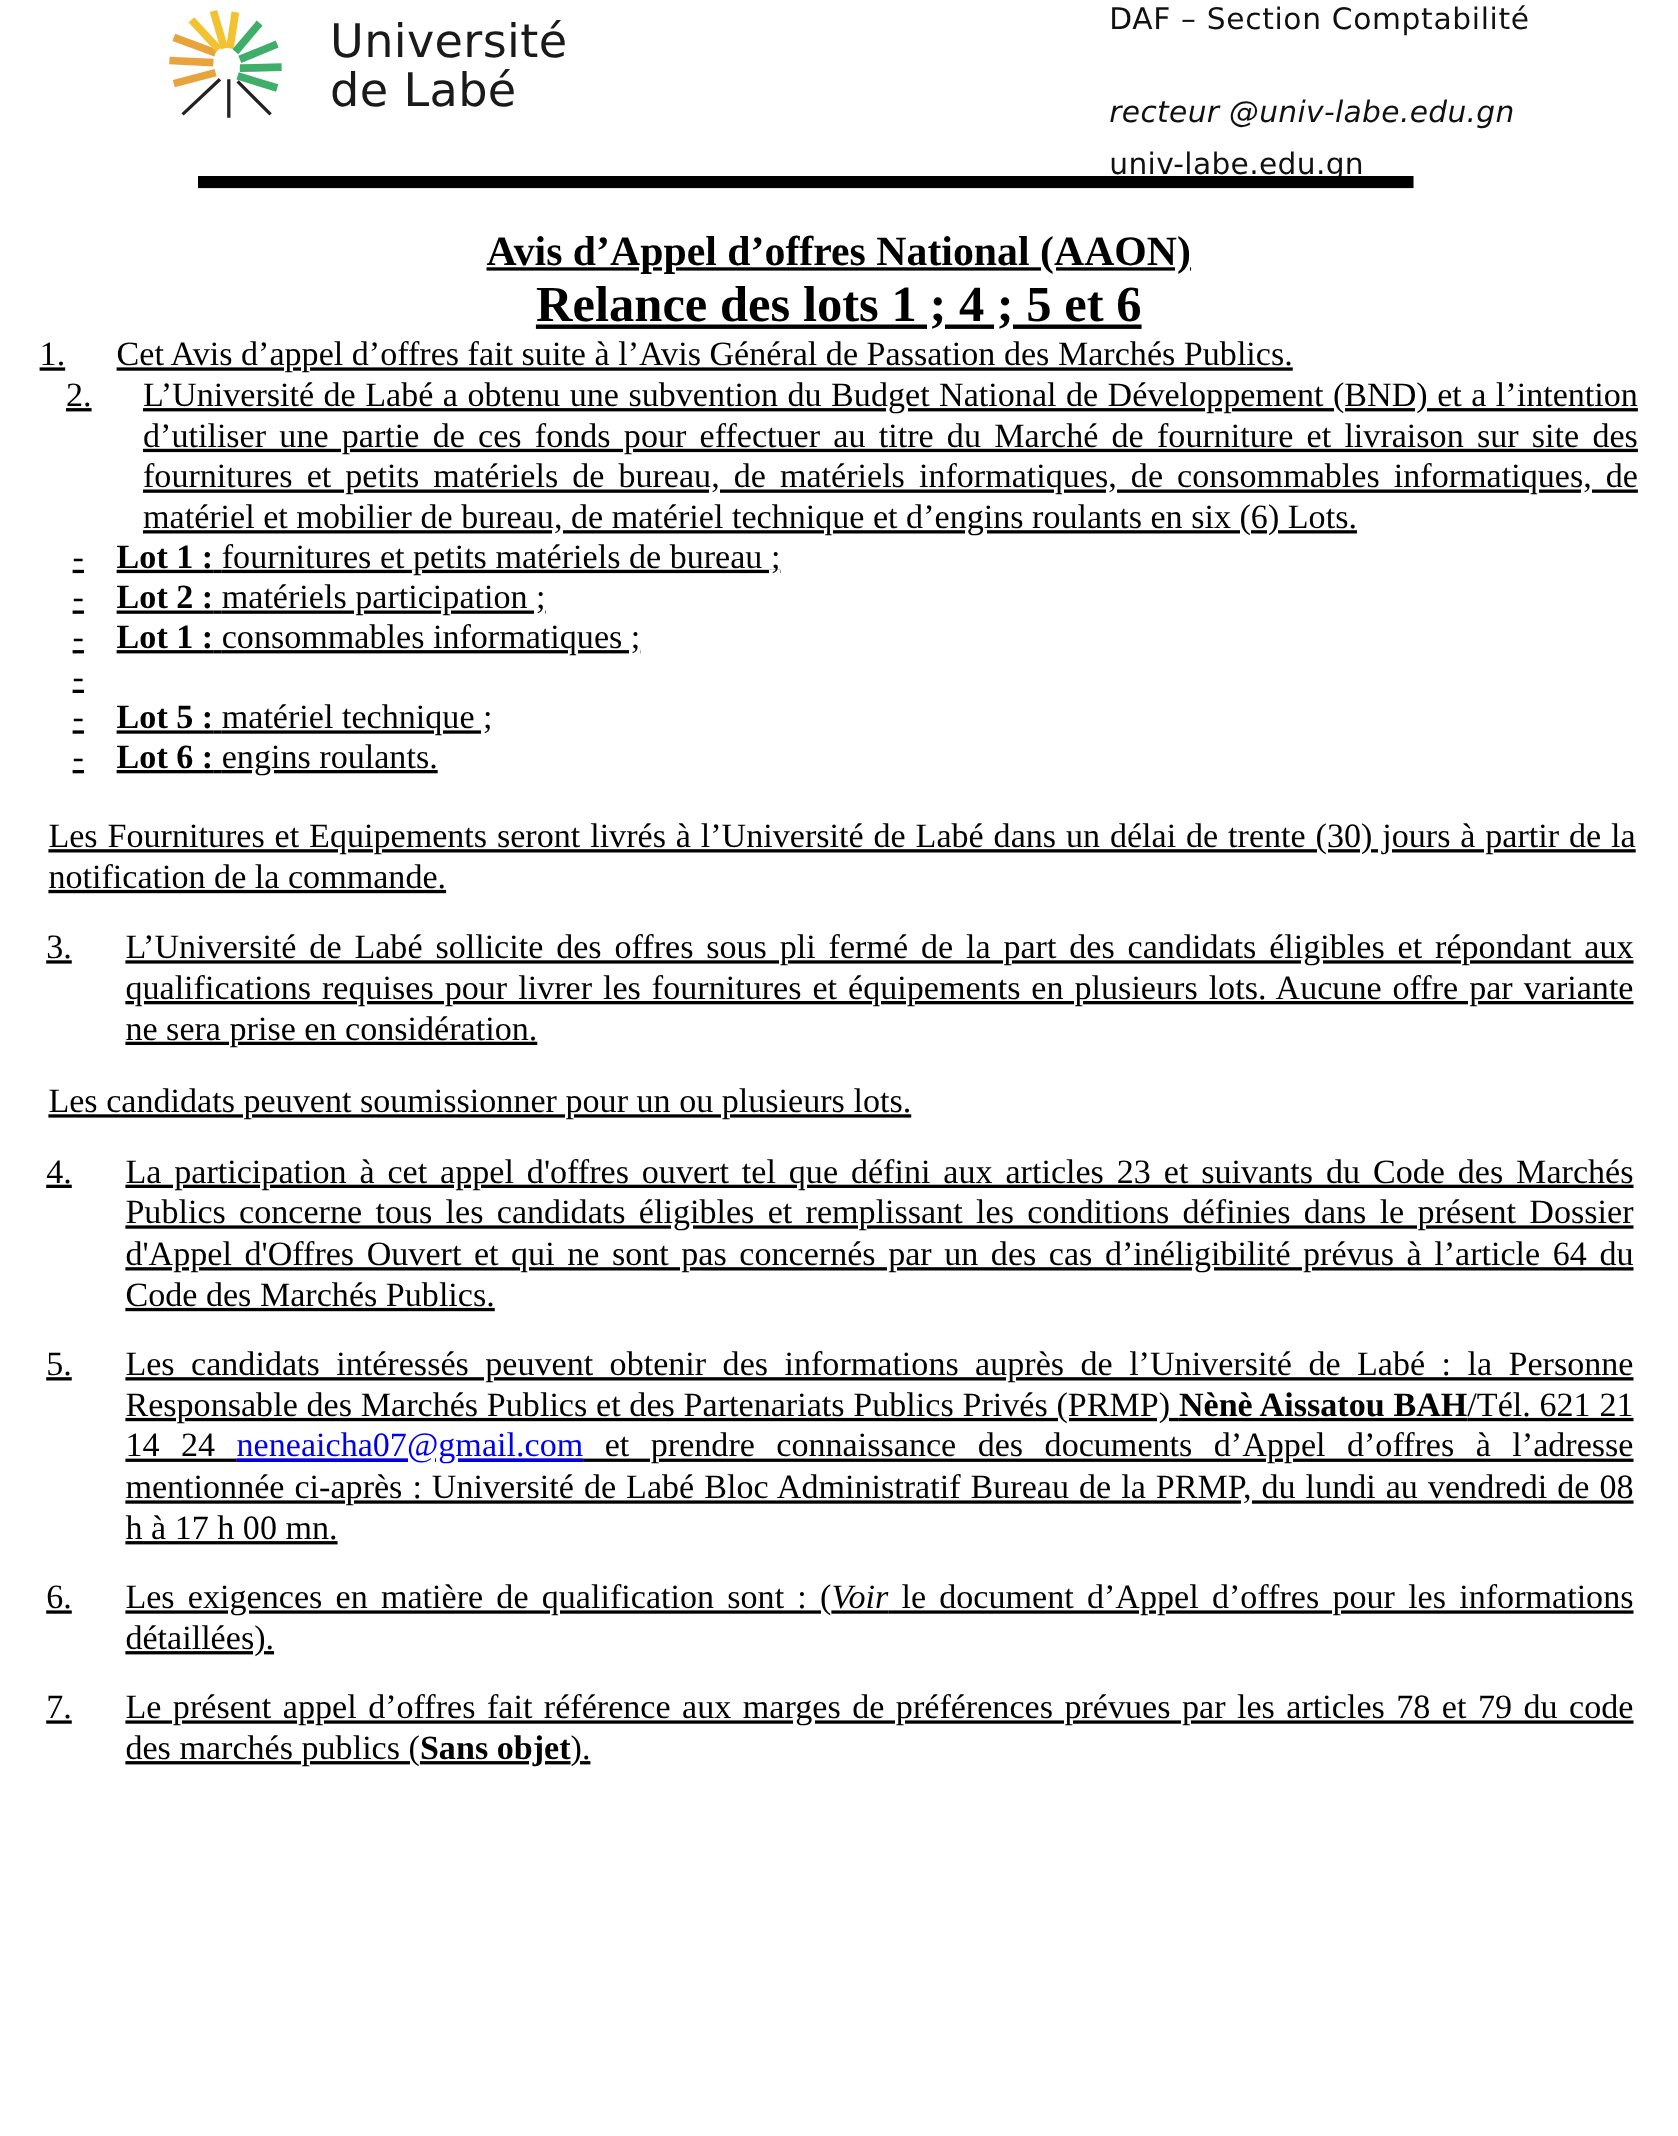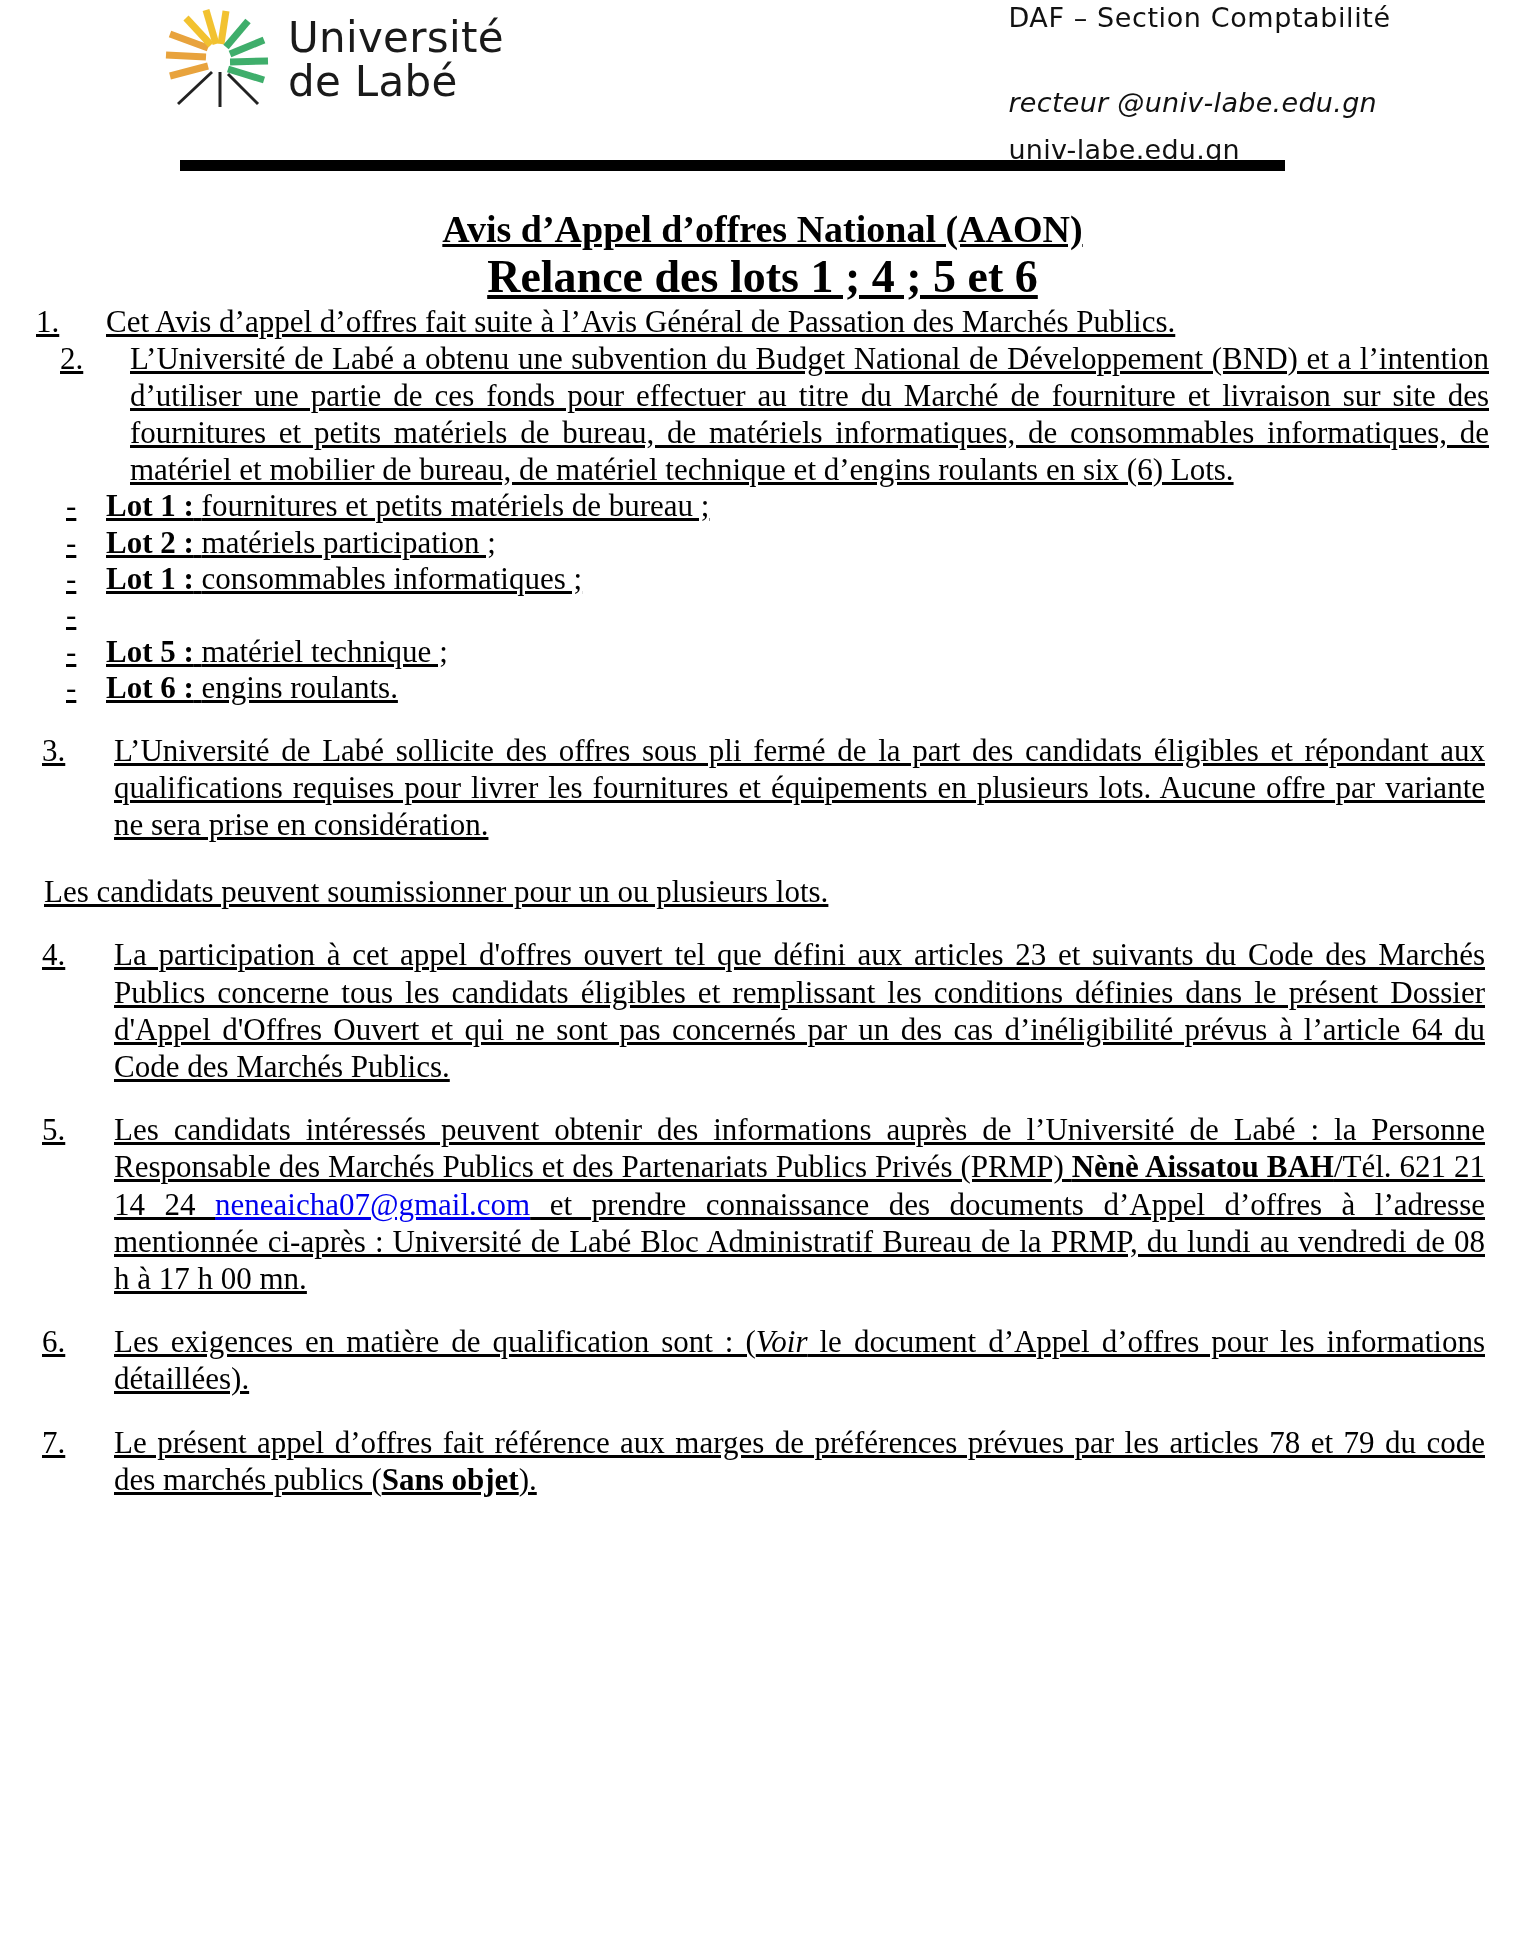--- a/index.html
+++ b/index.html
@@ -23,25 +23,25 @@
     background: #ffffff;
   }
 
   
   .letterhead {
     position: relative;
     height: 150px;
   }
   .logo-block {
     position: absolute;
-    left: 164px;
+    left: 152px;
     top: 8px;
     display: flex;
     align-items: center;
-    gap: 6px;
+    gap: 30px;
   }
   .logo-mark {
     width: 118px;
     height: 104px;
     position: relative;
     flex: none;
   }
   .logo-text {
     font-family: "DejaVu Sans", sans-serif;
     font-size: 42px;
@@ -253,20 +253,21 @@
       <li class="lot-item">
         <span class="dash">-</span>
         <span><span class="lot-label">Lot 5 :</span> <span class="lot-desc">matériel technique ;</span></span>
       </li>
       <li class="lot-item">
         <span class="dash">-</span>
         <span><span class="lot-label">Lot 6 :</span> <span class="lot-desc">engins roulants.</span></span>
       </li>
     </ul>
 
+    <p class="plain-para" style="margin-top:36px">Les Fournitures et Equipements seront livrés à l’Université de Labé dans un délai de trente (30) jours à partir de la notification de la commande.</p>
 
     <div class="sec">
       <span class="marker">3.</span>
       <span class="ptext">L’Université de Labé sollicite des offres sous pli fermé de la part des candidats éligibles et répondant aux qualifications requises pour livrer les fournitures et équipements en plusieurs lots. Aucune offre par variante ne sera prise en considération.</span>
     </div>
 
     <p class="plain-para" style="margin-top:30px">Les candidats peuvent soumissionner pour un ou plusieurs lots.</p>
 
     <div class="sec">
       <span class="marker">4.</span>

